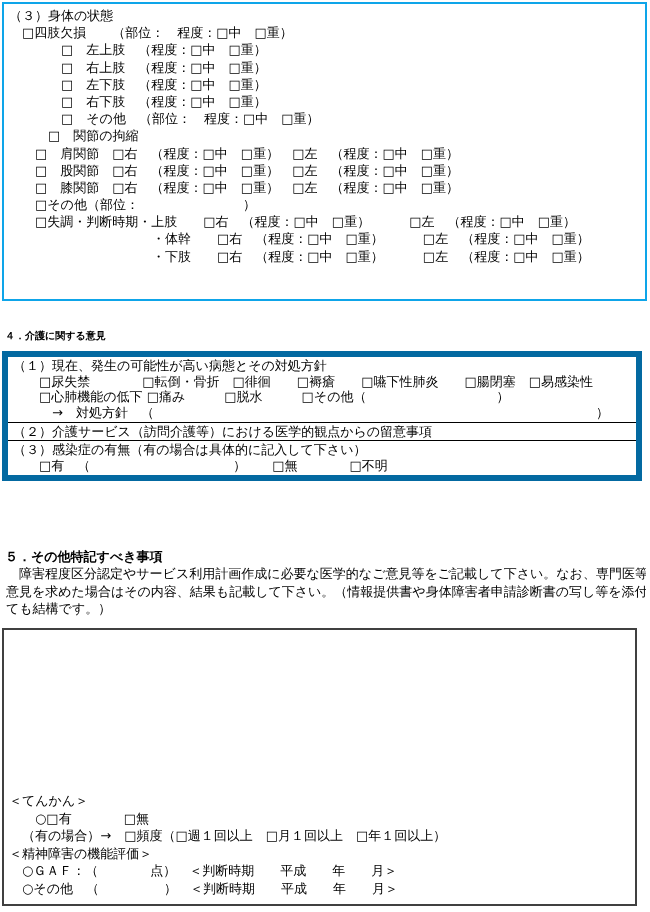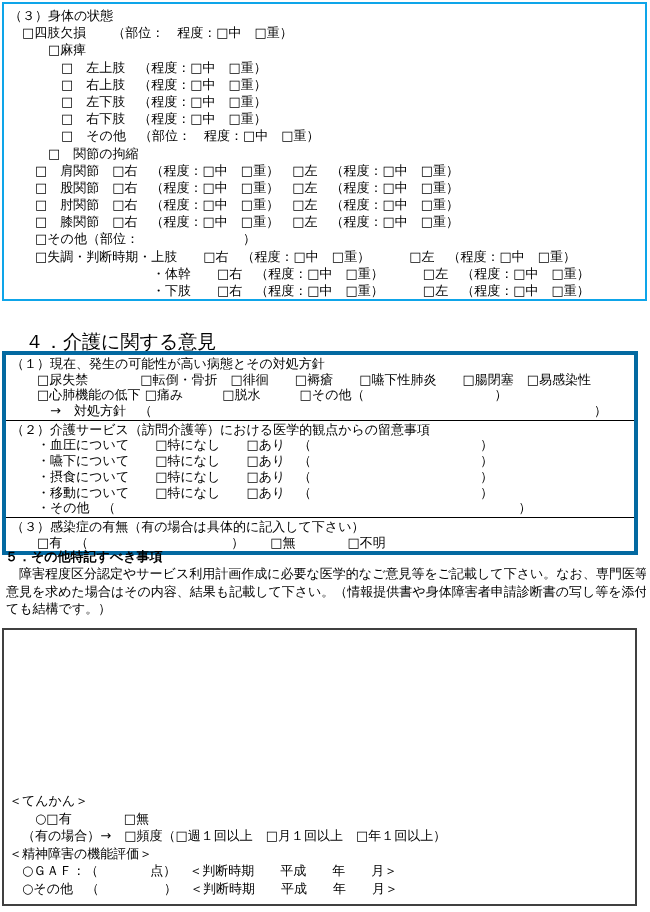--- a/index.html
+++ b/index.html
@@ -16,25 +16,25 @@
     position:absolute; left:2px; top:2px;
     width:628px; height:292px;
     border:2px solid #0ea5e9; padding:3px 8px 0 5px;
     font-size:13px;
   }
   #box1 .fline { line-height:17.2px; height:17.2px; }
 
   
   #sec4-title {
     position:absolute; left:5px; top:329px;
-    font-size:19px; font-weight:normal; white-space:pre;margin-left:20px;
+    font-size:10px; font-weight:bold; white-space:pre;
   }
   #box4 {
     position:absolute; left:2px; top:351px;
-    width:628px; border:4px solid #0369a1;
+    width:628px; border:6px solid #0369a1;
     font-size:13px;
   }
   #box4 .sub { padding:1px 0 1px 5px; }
   #box4 .sub + .sub { border-top:1px solid #000; }
   #box4 .fline { line-height:15.7px; height:15.7px; }
 
   
   #sec5-title {
     position:absolute; left:5px; top:548px;
     font-size:13px; font-weight:bold; white-space:pre;
@@ -54,30 +54,28 @@
   #box5 .spacer { height:160px; }
   #box5 .fline { line-height:17.6px; height:17.6px; }
 </style>
 </head>
 <body>
 
 <div id="box1">
   <div class="fline">（３）身体の状態</div>
   <div>
       <div class="fline">　□四肢欠損　　（部位：　程度：□中　□重）</div>
-      <div class="fline">　　　□麻痺</div>
       <div class="fline">　　　　□　左上肢　（程度：□中　□重）</div>
       <div class="fline">　　　　□　右上肢　（程度：□中　□重）</div>
       <div class="fline">　　　　□　左下肢　（程度：□中　□重）</div>
       <div class="fline">　　　　□　右下肢　（程度：□中　□重）</div>
       <div class="fline">　　　　□　その他　（部位：　程度：□中　□重）</div>
       <div class="fline">　　　□　関節の拘縮</div>
       <div class="fline">　　□　肩関節　□右　（程度：□中　□重）　□左　（程度：□中　□重）</div>
       <div class="fline">　　□　股関節　□右　（程度：□中　□重）　□左　（程度：□中　□重）</div>
-      <div class="fline">　　□　肘関節　□右　（程度：□中　□重）　□左　（程度：□中　□重）</div>
       <div class="fline">　　□　膝関節　□右　（程度：□中　□重）　□左　（程度：□中　□重）</div>
       <div class="fline">　　□その他（部位：　　　　　　　　）</div>
       <div class="fline">　　□失調・判断時期・上肢　　□右　（程度：□中　□重）　　　□左　（程度：□中　□重）</div>
       <div class="fline">　　　　　　　　　　　・体幹　　□右　（程度：□中　□重）　　　□左　（程度：□中　□重）</div>
       <div class="fline">　　　　　　　　　　　・下肢　　□右　（程度：□中　□重）　　　□左　（程度：□中　□重）</div>
     </div>
 </div>
 
 <div id="sec4-title">４．介護に関する意見</div>
 
@@ -85,27 +83,20 @@
   <div class="sub">
     <div class="fline">（１）現在、発生の可能性が高い病態とその対処方針</div>
     <div>
         <div class="fline">　　□尿失禁　　　　□転倒・骨折　□徘徊　　□褥瘡　　□嚥下性肺炎　　□腸閉塞　□易感染性</div>
         <div class="fline">　　□心肺機能の低下 □痛み　　　□脱水　　　□その他（　　　　　　　　　　）</div>
         <div class="fline">　　　→　対処方針　（　　　　　　　　　　　　　　　　　　　　　　　　　　　　　　　　　　）</div>
       </div>
   </div>
   <div class="sub">
     <div class="fline">（２）介護サービス（訪問介護等）における医学的観点からの留意事項</div>
-    <div>
-        <div class="fline">　　・血圧について　　□特になし　　□あり　（　　　　　　　　　　　　　）</div>
-        <div class="fline">　　・嚥下について　　□特になし　　□あり　（　　　　　　　　　　　　　）</div>
-        <div class="fline">　　・摂食について　　□特になし　　□あり　（　　　　　　　　　　　　　）</div>
-        <div class="fline">　　・移動について　　□特になし　　□あり　（　　　　　　　　　　　　　）</div>
-        <div class="fline">　　・その他　（　　　　　　　　　　　　　　　　　　　　　　　　　　　　　　　）</div>
-      </div>
   </div>
   <div class="sub">
     <div class="fline">（３）感染症の有無（有の場合は具体的に記入して下さい）</div>
     <div>
         <div class="fline">　　□有　（　　　　　　　　　　　）　　□無　　　　□不明</div>
       </div>
   </div>
 </div>
 
 <div id="sec5-title">５．その他特記すべき事項</div>

